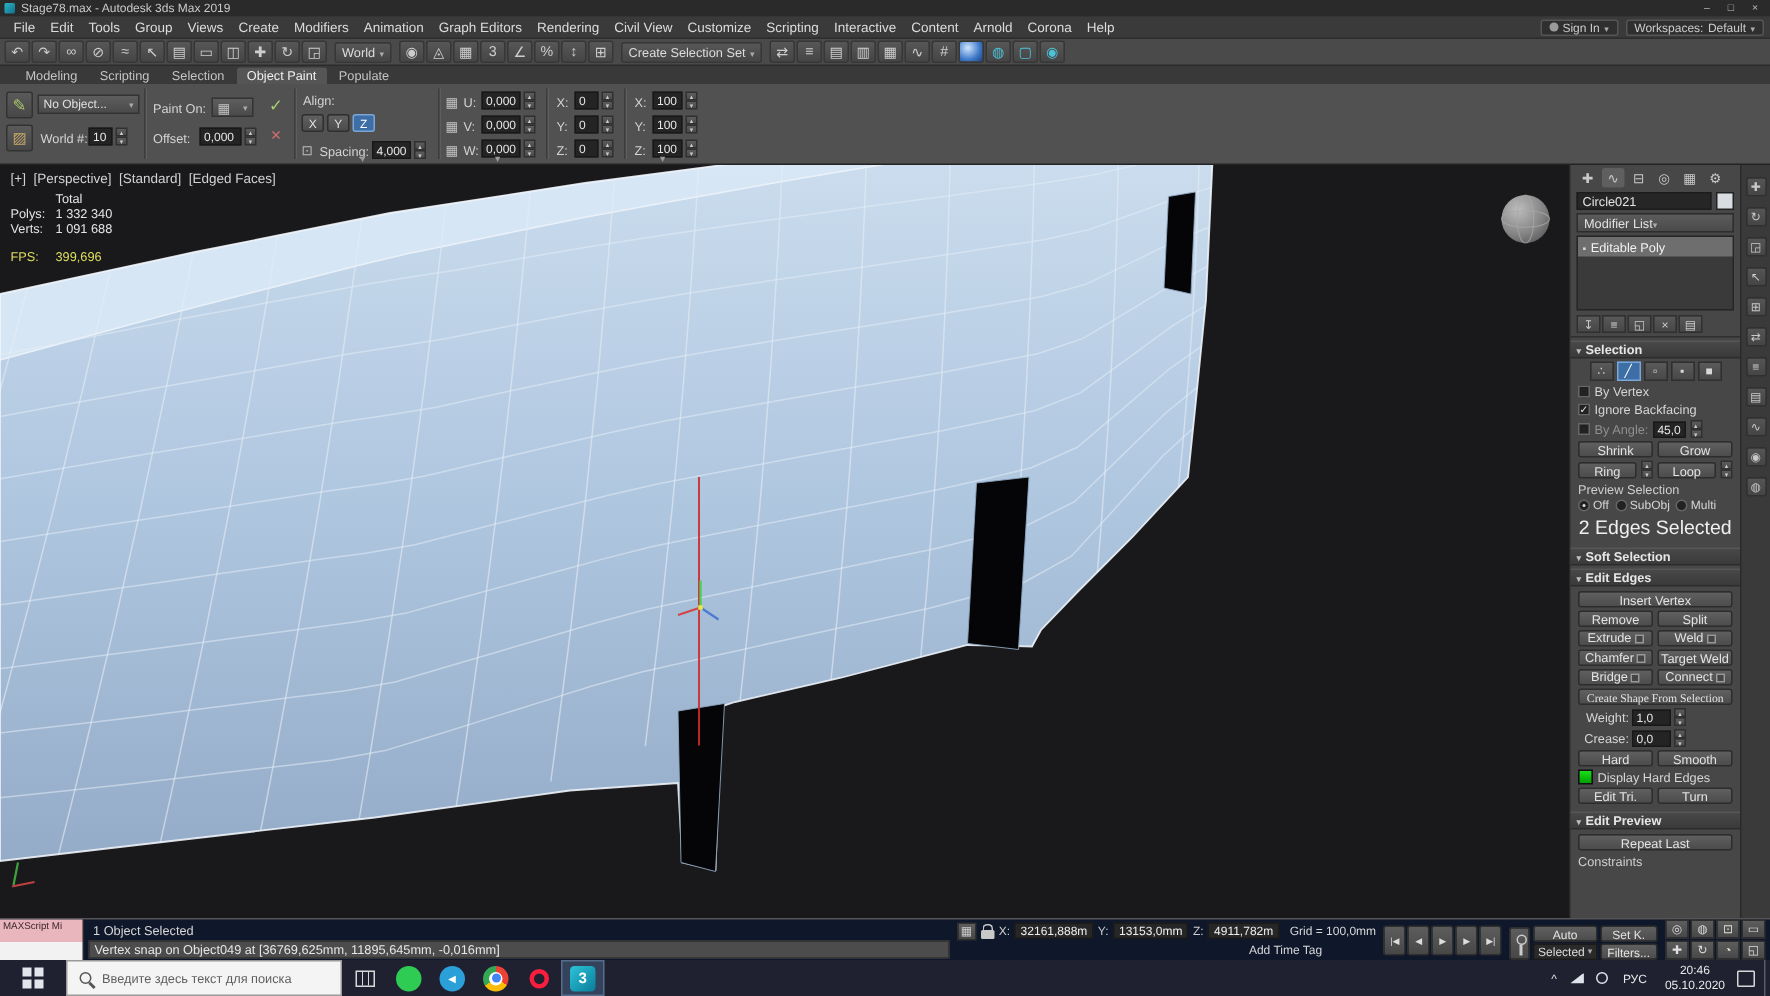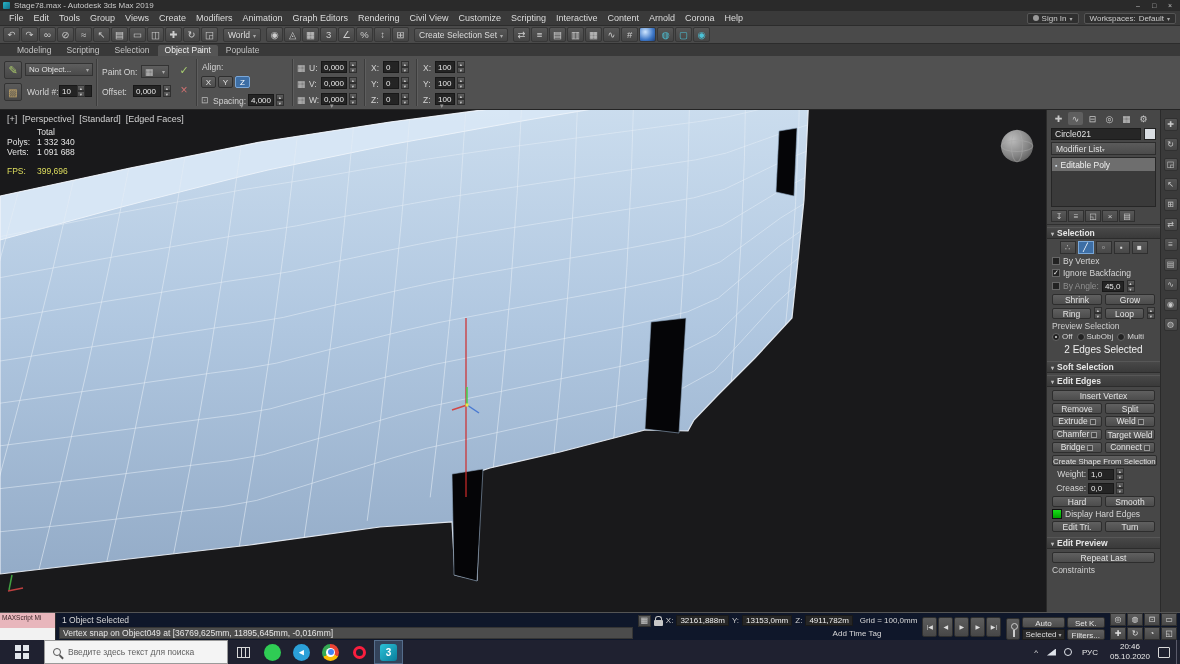--- a/index.html
+++ b/index.html
@@ -94,29 +94,29 @@
   .so-row{display:flex;gap:2px;justify-content:center;margin:1px 0 2px;}
   .so{width:16px;height:13px;background:linear-gradient(#5a5a5a,#484848);border:1px solid #2f2f2f;display:flex;align-items:center;justify-content:center;font-size:8px;color:#d8d8d8;}
   .so.active{background:#3d6ea5;border-color:#79a7d8;color:#fff;}
   .chk-row{display:flex;align-items:center;gap:3px;margin:2px 2px;font-size:8.5px;}
   .chk{width:8px;height:8px;background:#222;border:1px solid #666;display:inline-flex;align-items:center;justify-content:center;flex:none;}
   .chk.checked::before{content:"✓";font-size:7px;color:#e8e8e8;}
   .dim{color:#8f8f8f;}
   .btn2{display:flex;gap:3px;margin:2px 2px;align-items:center;}
   .btn1{margin:2px 2px;display:flex;}
   .btn{flex:1;text-align:center;background:linear-gradient(#606060,#4c4c4c);border:1px solid #2d2d2d;border-radius:2px;height:11px;line-height:11px;font-size:8.5px;color:#e4e4e4;white-space:nowrap;}
-  .btn.long{font-size:7.8px;}
+  .btn.long{font-size:7.8px;font-family:Liberation Serif, serif;}
   .wopt{display:flex;align-items:center;justify-content:center;gap:2px;}
   .optb{width:6px;height:6px;border:1px solid #999;background:#444;flex:none;}
   .lbl-c{font-size:8.5px;color:#cfcfcf;margin:2px 2px 1px;}
   .radio-row{display:flex;gap:4px;margin:1px 2px;font-size:8px;align-items:center;}
   .rd-w{display:flex;align-items:center;gap:2px;text-align:center;}
   .rd{width:8px;height:8px;border-radius:50%;background:#222;border:1px solid #666;position:relative;flex:none;}
   .rd.on::before{content:"";position:absolute;inset:2px;border-radius:50%;background:#ddd;}
-  .sel-status{text-align:center;font-size:10px;color:#efefef;margin:3px 0;}
+  .sel-status{text-align:center;font-size:13px;color:#efefef;margin:3px 0;}
   .spin-row{display:flex;align-items:center;gap:2px;margin:2px 2px;font-size:8.5px;}
   .spin-row .lbl{width:34px;text-align:right;}
   .cswatch{width:10px;height:10px;background:linear-gradient(#19e019,#00a000);border:1px solid #111;flex:none;}
 
   
   .strip{width:20px;flex:none;background:#3a3a3a;border-left:1px solid #2a2a2a;display:flex;flex-direction:column;align-items:center;gap:7px;padding-top:8px;}
   .stri{width:14px;height:13px;display:flex;align-items:center;justify-content:center;background:linear-gradient(#555,#454545);border:1px solid #303030;border-radius:2px;color:#c9c9c9;font-size:8px;flex:none;}
 
   
   .statusbar{height:28px;background:#0f172a;border-top:1px solid #555;display:flex;align-items:stretch;font-size:8.5px;color:#d8d8d8;flex:none;}
@@ -352,21 +352,21 @@
         <i class="i-brush"></i>
       </span>
     <span class="rbtn" style="left:4px;top:27px;">
         <i class="i-bucket"></i>
       </span>
     <div class="rdd" style="left:25px;top:7px;width:68px;">
         <span>No Object...</span>
         <i class="car"></i>
       </div>
     <span class="rlab" style="left:27px;top:31px;">World #:</span>
-    <span class="rvbox" style="left:59px;top:29px;width:33px;">10</span>
+    <span class="rvbox" style="left:59px;top:29px;width:16px;">10</span>
     <span class="spin abs" style="left:77px;top:29px;">
         <i></i>
         <i></i>
       </span>
     <span class="vsep" style="left:96px;"></span>
     <span class="rlab" style="left:102px;top:11px;">Paint On:</span>
     <div class="rdd" style="left:141px;top:9px;width:28px;">
         <i class="i-grid2"></i>
         <i class="car"></i>
       </div>

